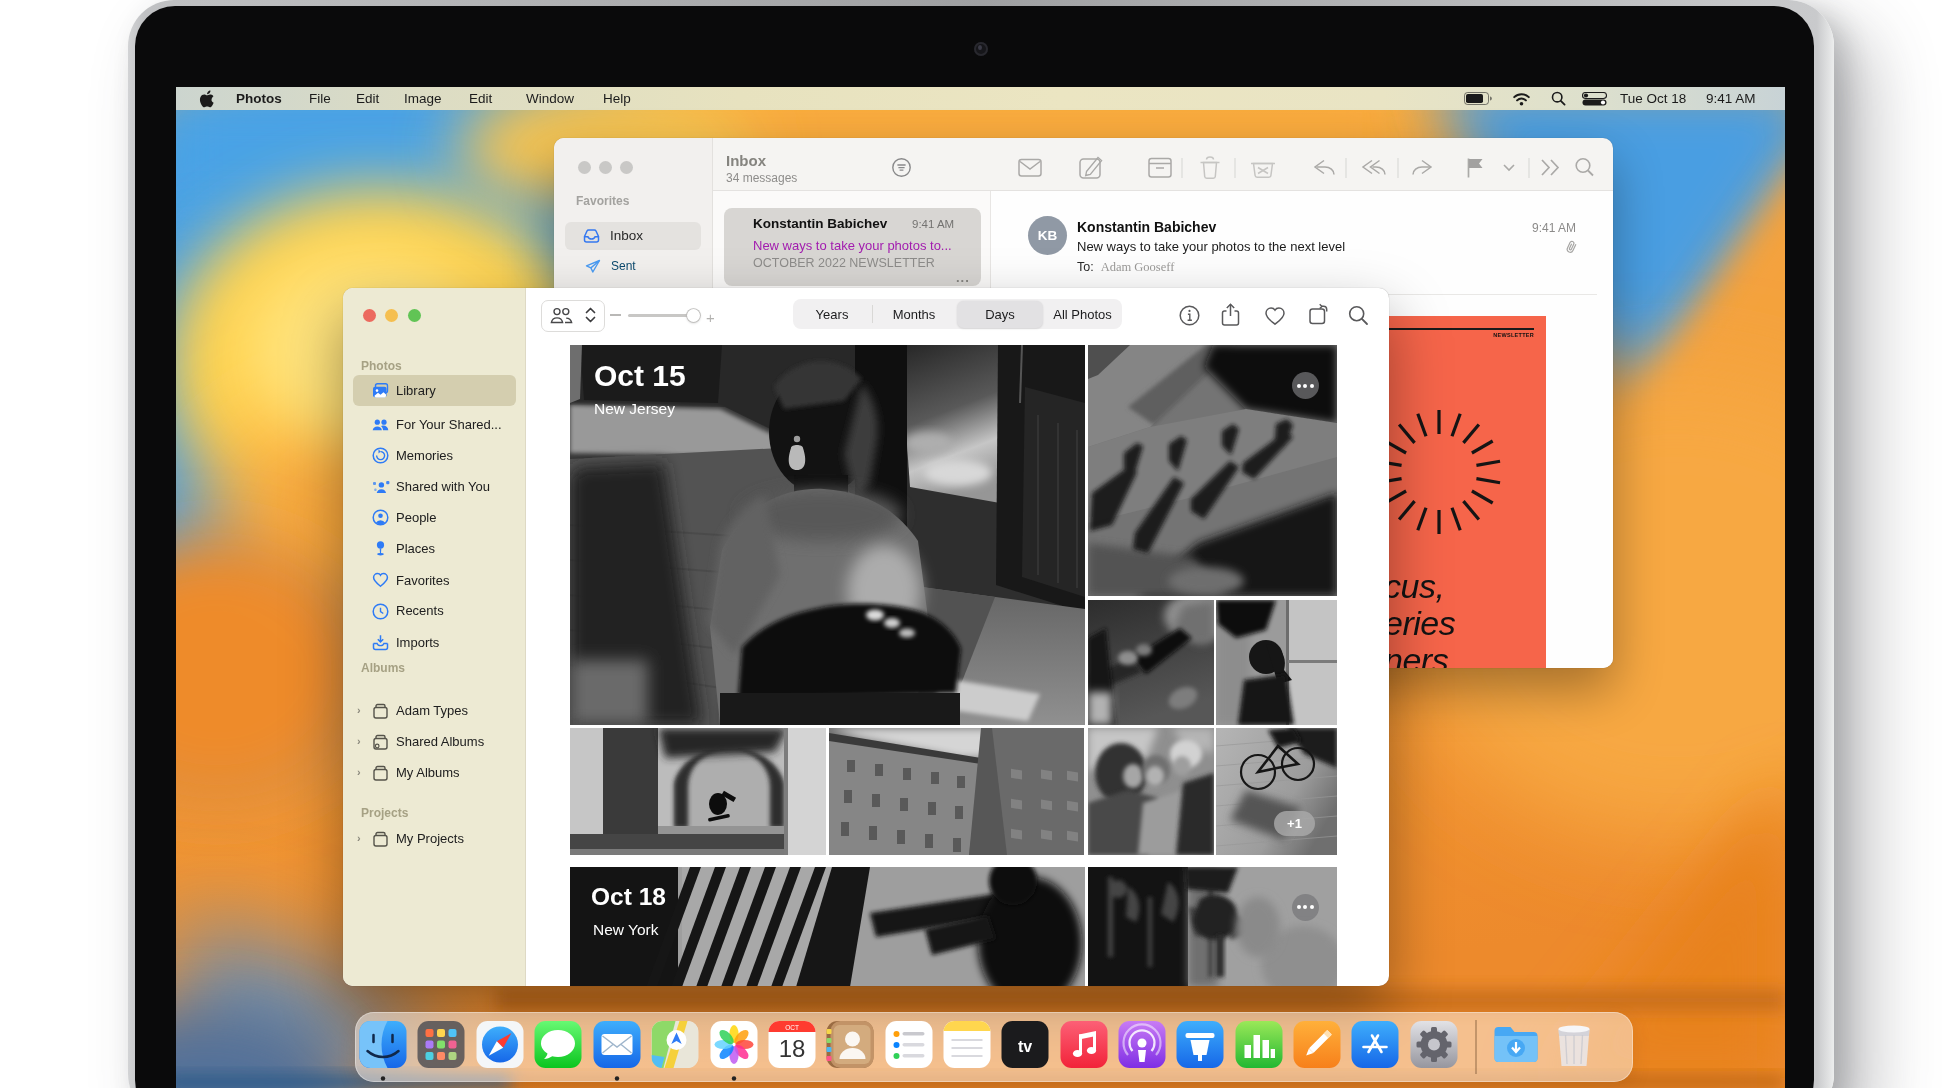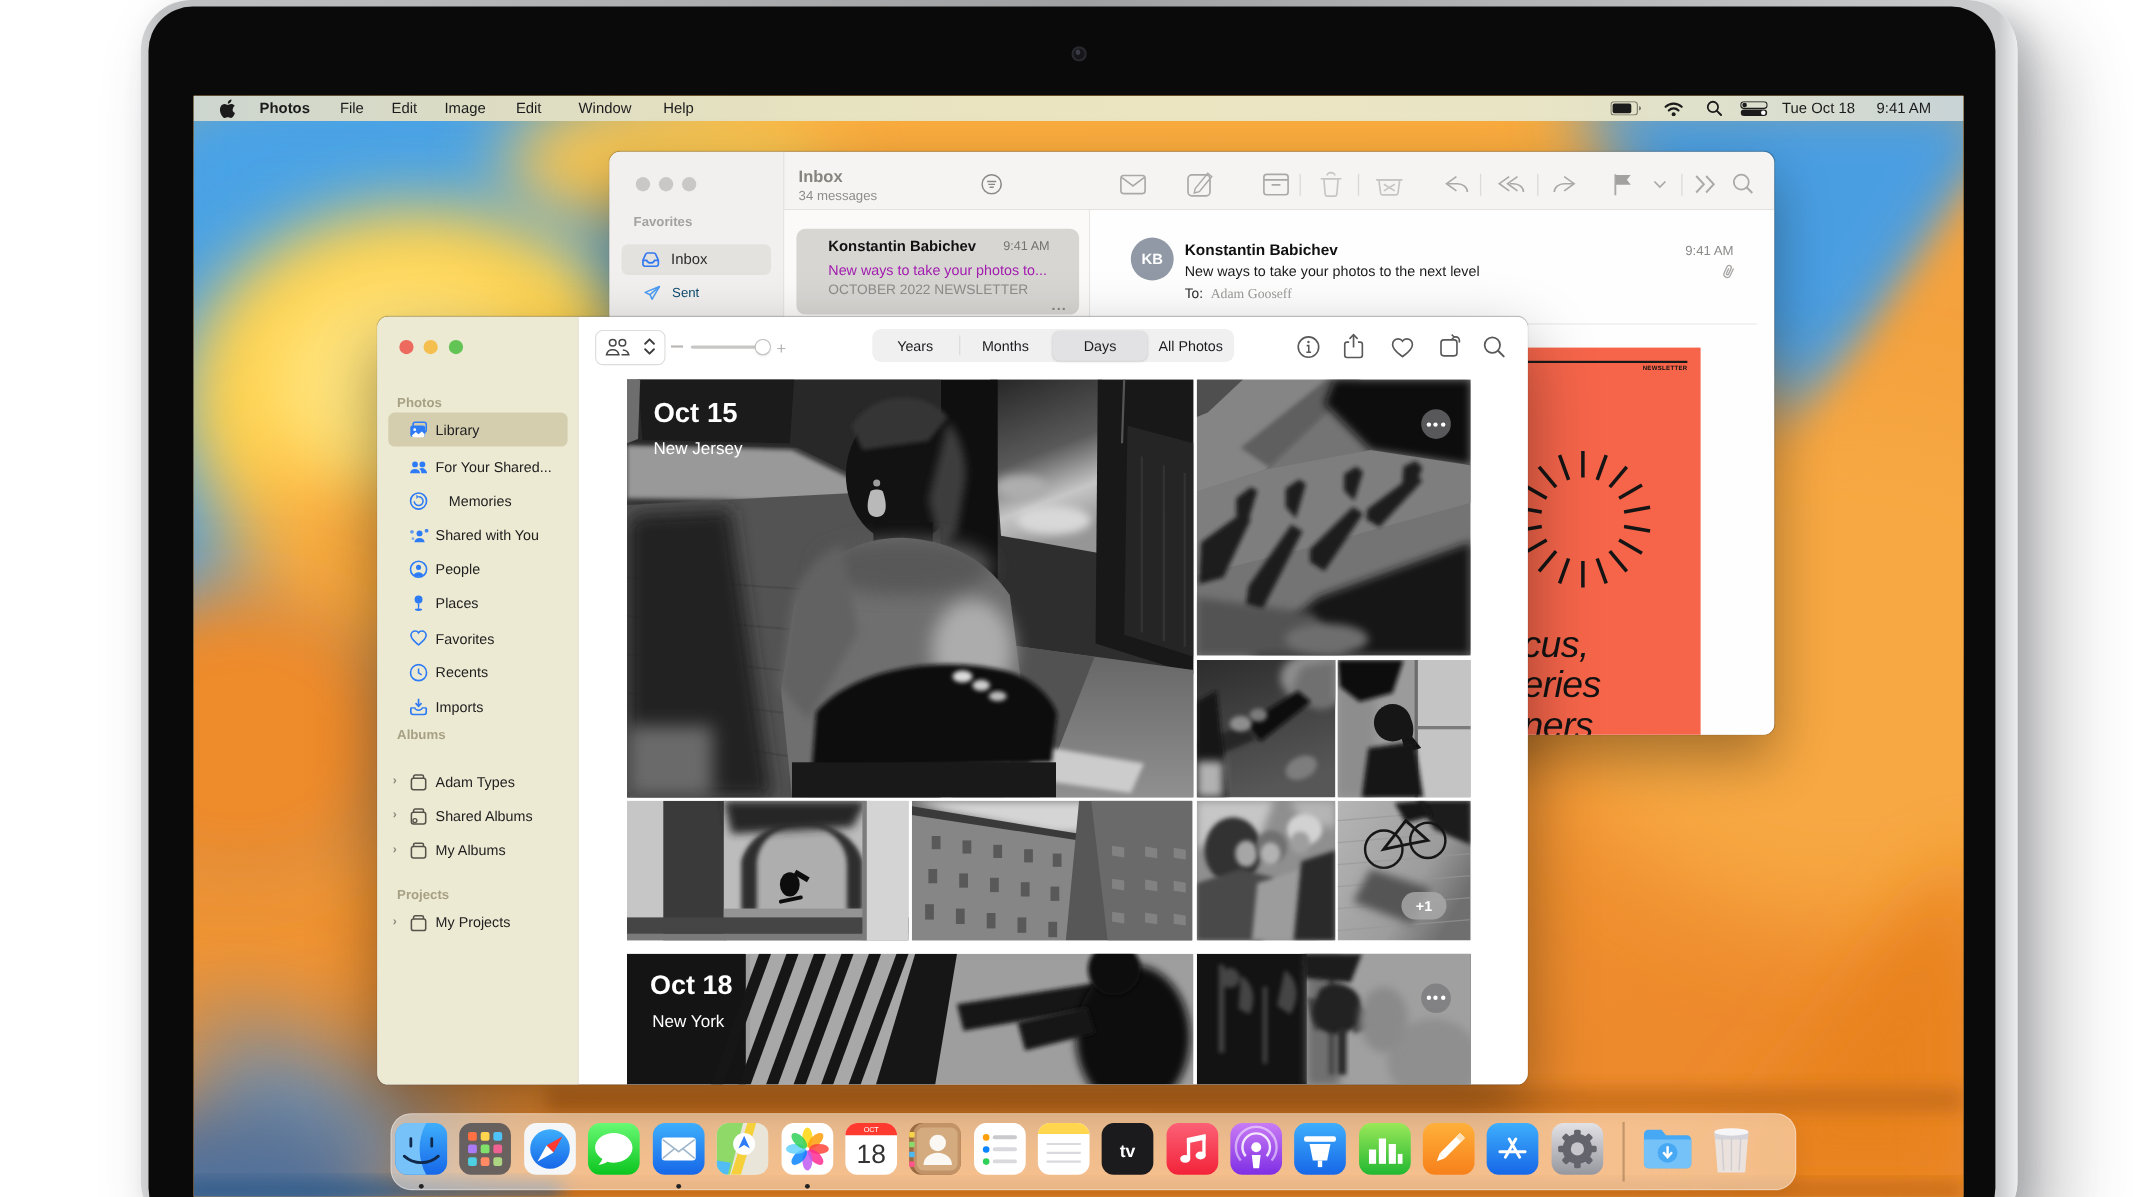--- a/index.html
+++ b/index.html
@@ -262,21 +262,21 @@
               <circle cx="12" cy="6.2" r="2.6"></circle>
               <path d="M10.9 9.6a4.8 4.8 0 0 1 5.4 4.6h-5.2a6.4 6.4 0 0 0-2-4.3 4.7 4.7 0 0 1 1.8-.3z"></path>
             </g>
           </svg>
          <div class="srow" style="top:128.5px;">For Your Shared...</div>
          <svg class="sic" style="top:159px;" width="17" height="17" viewBox="0 0 17 17">
             <circle cx="8.5" cy="8.5" r="7.3" fill="none" stroke="#2e7bf6" stroke-width="1.5"></circle>
             <path d="M8.5 4.6a4 4 0 1 1-3.9 4" fill="none" stroke="#2e7bf6" stroke-width="1.4"></path>
             <path d="M6.5 2.6l2.2 2-2.2 2z" fill="#2e7bf6"></path>
           </svg>
-         <div class="srow" style="top:159.5px;margin-left:12px;">Memories</div>
+         <div class="srow" style="top:159.5px;">Memories</div>
          <svg class="sic" style="top:190px;" width="18" height="17" viewBox="0 0 18 17">
             <g fill="#2e7bf6">
               <circle cx="9.4" cy="6.9" r="2.7"></circle>
               <path d="M4.7 15a4.8 4.8 0 0 1 9.4 0z"></path>
               <rect x="1" y="4" width="3" height="3" rx="1" opacity=".75"></rect>
               <rect x="14.2" y="3" width="3.2" height="3.2" rx="1" opacity=".9"></rect>
               <rect x="2.2" y="10.5" width="2.4" height="2.4" rx="0.9" opacity=".55"></rect>
             </g>
           </svg>
          <div class="srow" style="top:190.5px;">Shared with You</div>
@@ -646,21 +646,21 @@
            <path d="M100 40c15 0 25 10 25 25l-18 5z"></path>
            <rect x="120" y="20" width="5" height="90"></rect>
            <path d="M135 50c12-5 25 0 28 15l-20 8z"></path>
          </g>
          <path d="M112 32c16-10 36-2 38 16 2 16-12 28-29 24-14-4-19-16-14-27z" fill="#232323" filter="url(#pb2)"></path>
          <rect x="128" y="68" width="8" height="42" fill="#2a2a2a" filter="url(#pb2)"></rect>
          <polygon points="96,0 150,0 140,26 98,22" fill="#1a1a1a" filter="url(#pb2)"></polygon>
          <ellipse cx="170" cy="60" rx="22" ry="30" fill="#8a8a8a" filter="url(#pb4)"></ellipse>
        </svg>
 
-       <div class="abs" style="left:251px;top:74px;font-size:25px;line-height:28px;font-weight:bold;color:#fff;">Oct 15</div>
+       <div class="abs" style="left:251px;top:74px;font-size:30px;line-height:28px;font-weight:bold;color:#fff;">Oct 15</div>
        <div class="abs" style="left:251px;top:112px;font-size:15.5px;color:#fff;">New Jersey</div>
        <div class="abs" style="left:248px;top:595px;font-size:24.5px;line-height:28px;font-weight:bold;color:#fff;">Oct 18</div>
        <div class="abs" style="left:250px;top:633px;font-size:15.5px;color:#fff;">New York</div>
        <div class="dots" style="left:948.5px;top:84px;">
             <span></span>
             <span></span>
             <span></span>
           </div>
        <div class="dots" style="left:948.5px;top:605.5px;">
             <span></span>

